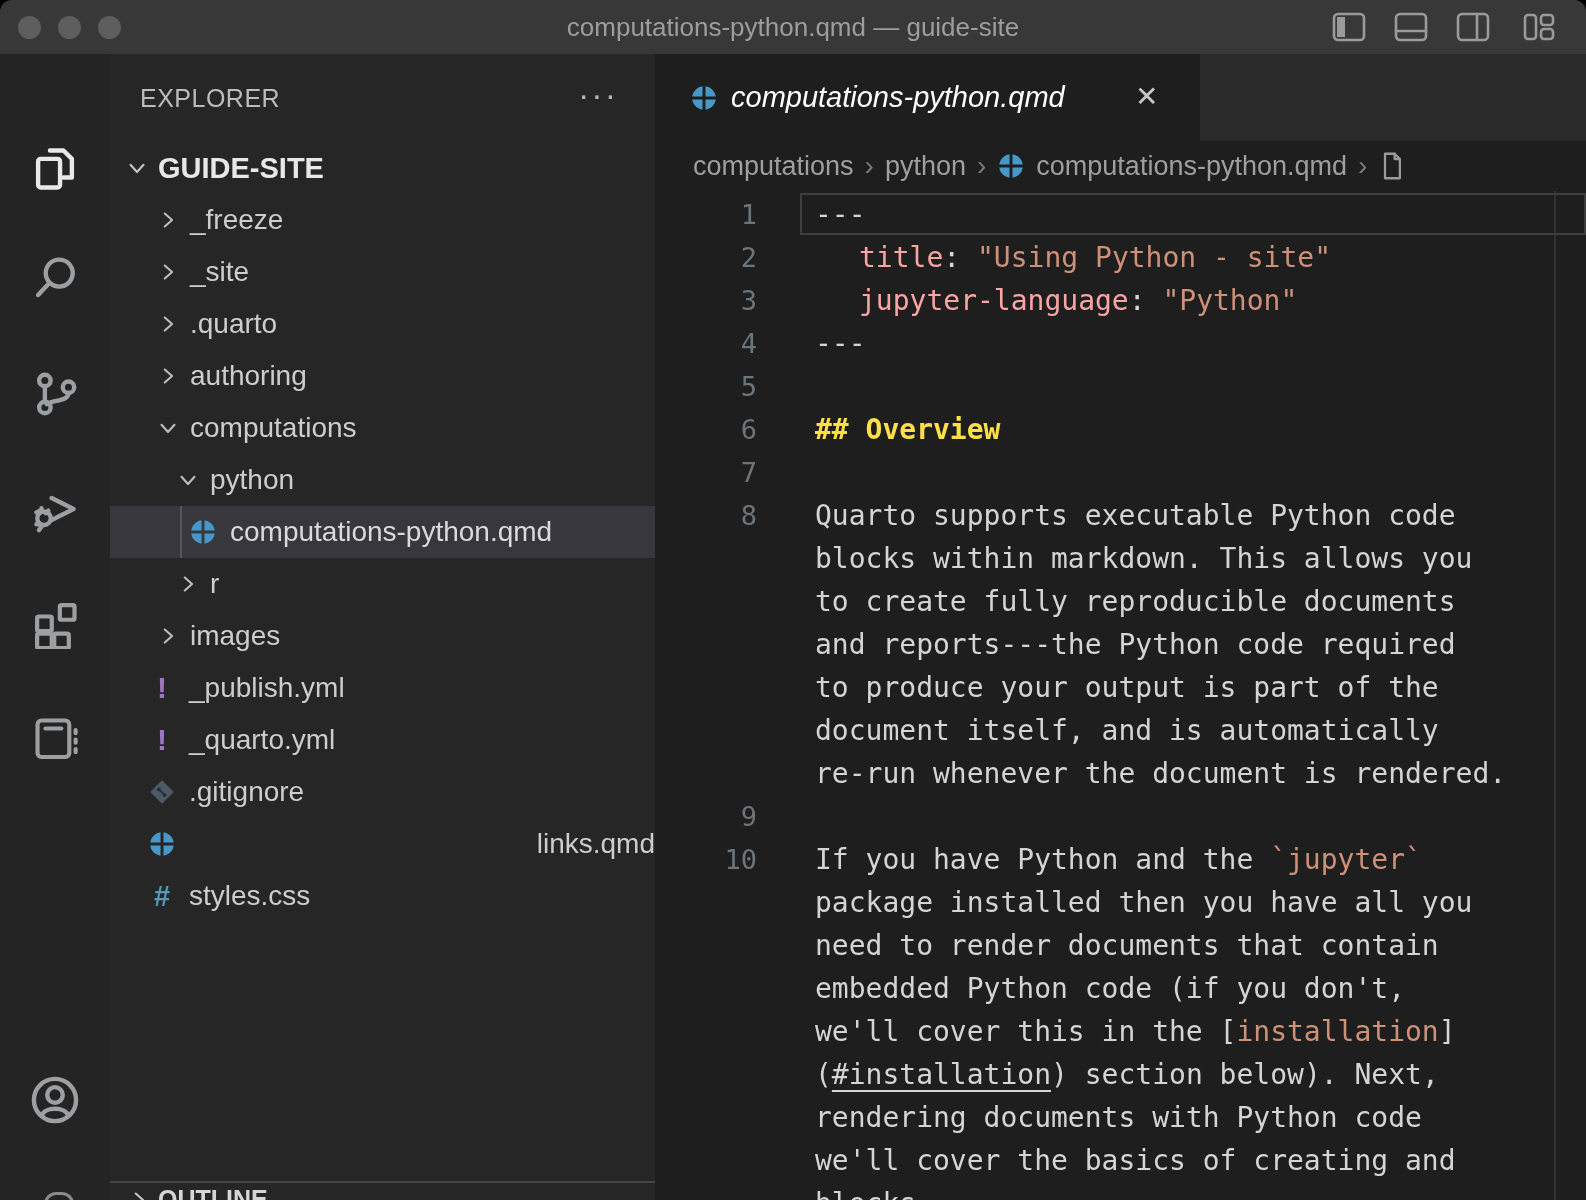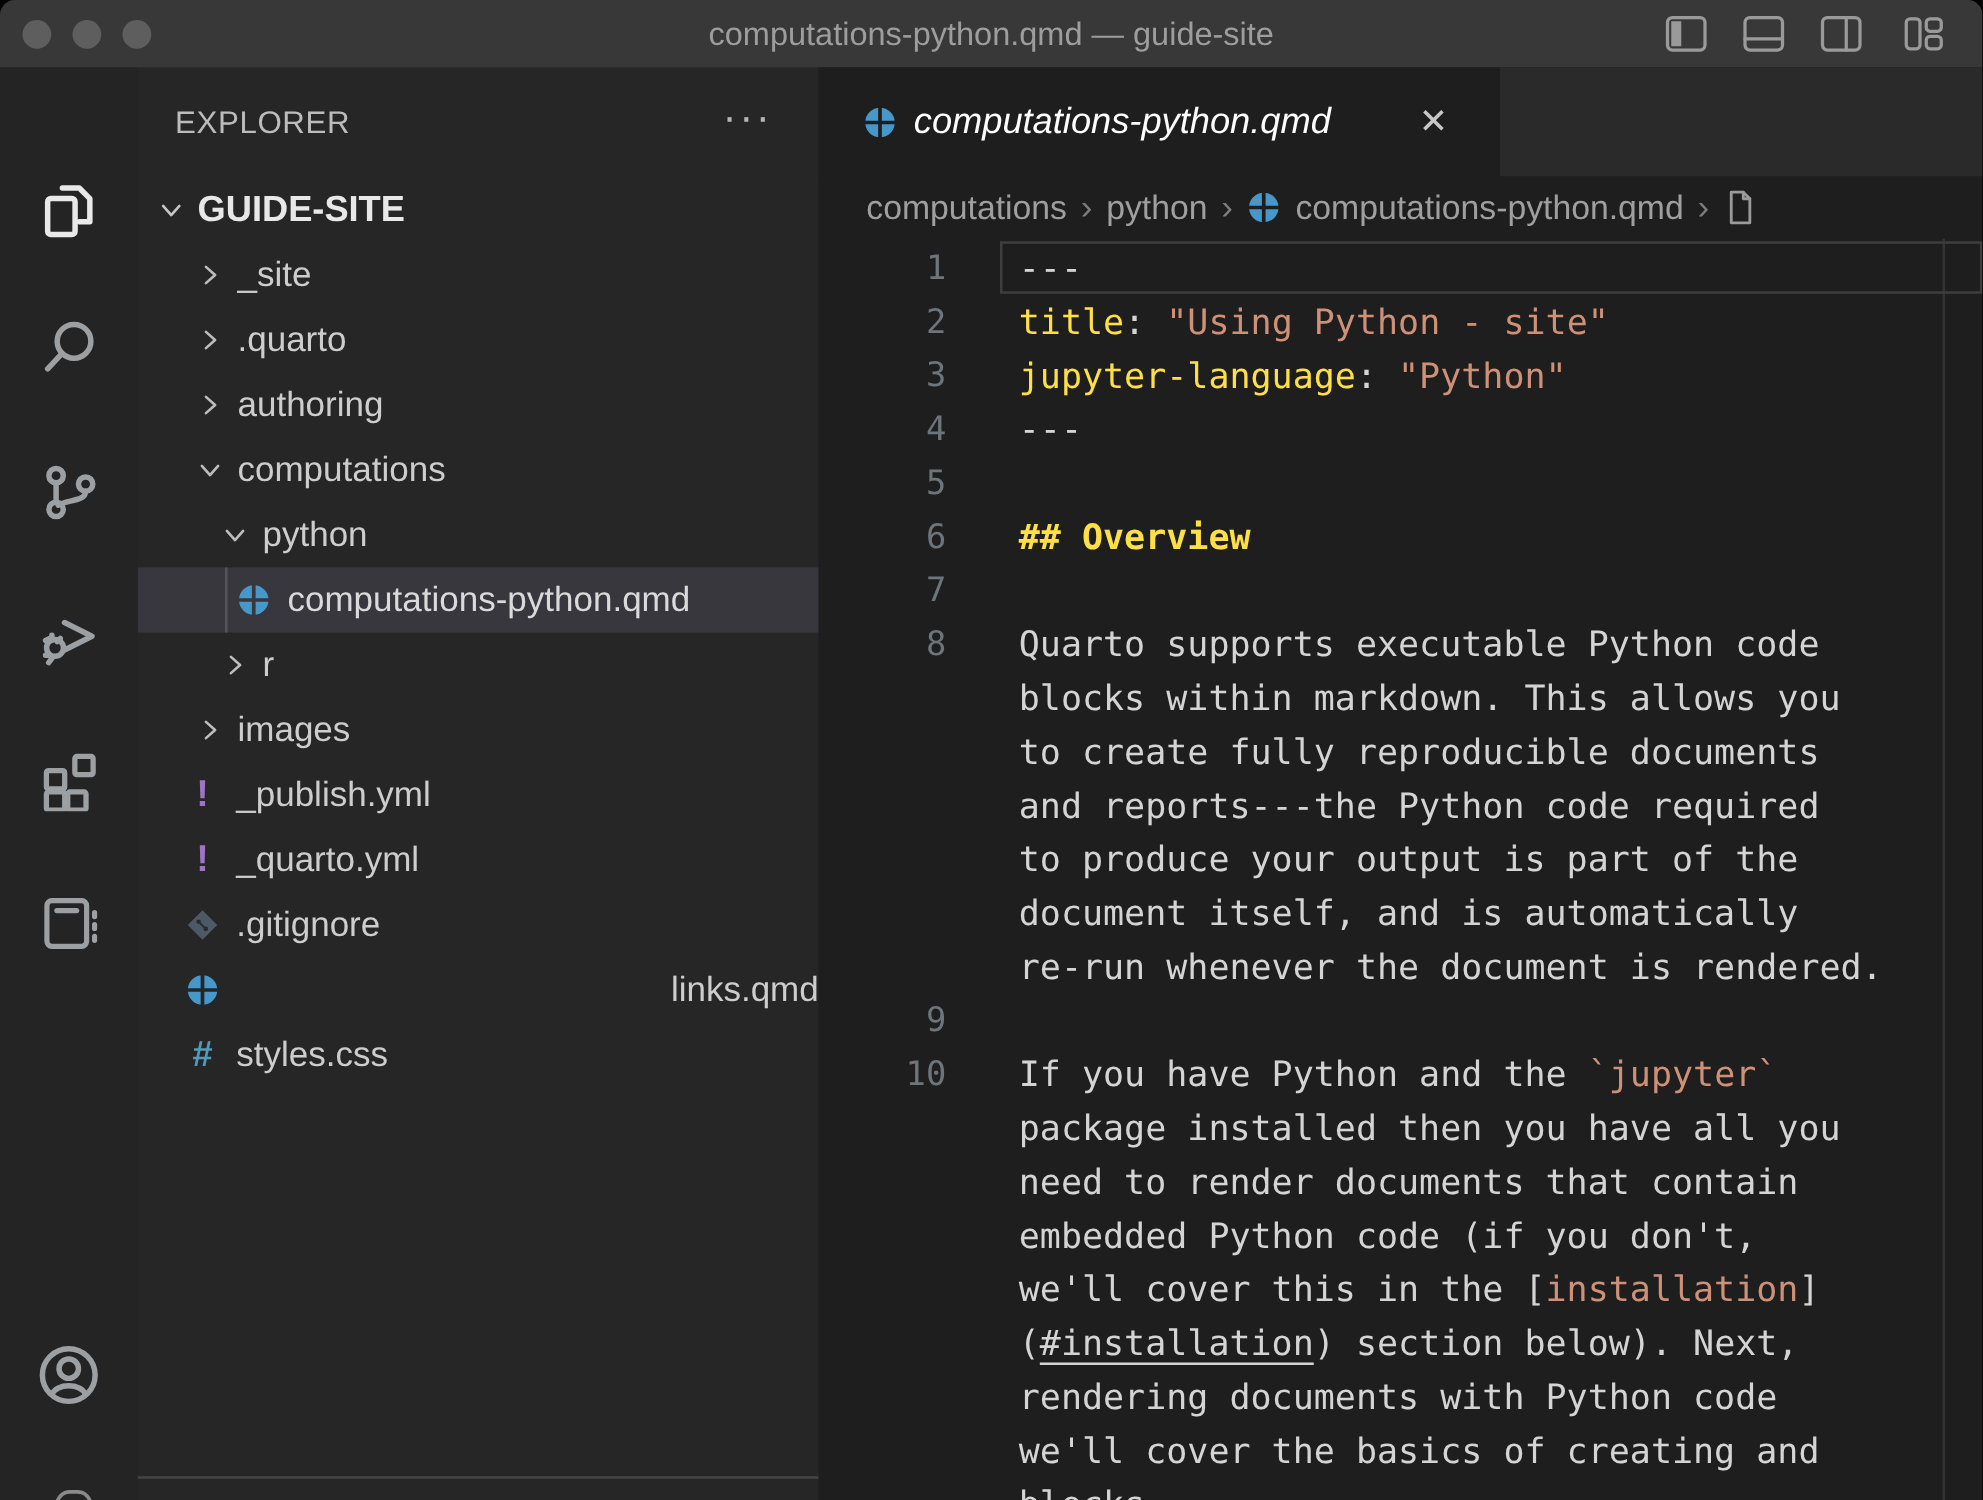--- a/index.html
+++ b/index.html
@@ -52,21 +52,21 @@
                padding-left:38px;gap:11px;color:#9f9f9f;font-size:27px;white-space:nowrap;overflow:hidden;}
   .bc-sep{color:#7c7c7c;font-size:28px;}
   .bc-item{cursor:pointer;}
   .ruler{position:absolute;left:899px;top:137px;bottom:0;width:2px;background:#333335;}
   .curline{position:absolute;left:145px;top:139px;width:786px;height:42px;border:2px solid #3e3e3e;box-sizing:border-box;}
   .code{position:absolute;left:0;top:139px;right:0;bottom:0;font-family:"DejaVu Sans Mono","Liberation Mono",monospace;
         font-size:28px;overflow:hidden;}
   .cl{height:43px;display:flex;align-items:center;}
   .gut{flex:0 0 145px;box-sizing:border-box;padding-right:43px;text-align:right;color:#6c757b;font-size:27px;}
   .ct{margin-left:15px;white-space:pre;color:#d4d4d4;cursor:text;}
-  .tk-key{color:#fde047;}
+  .tk-key{color:#fca5a5;margin-left:44px;}
   .tk-string{color:#ce9178;}
   .tk-heading{color:#fde047;font-weight:bold;}
   .tk-codespan{color:#ce9178;}
   .tk-linktext{color:#ce9178;}
   .tk-underline{text-decoration:underline;text-underline-offset:6px;}
 </style>
 </head>
 <body>
 
 <div class="window">
@@ -146,20 +146,28 @@
           </svg></span>
       <span class="root-label">GUIDE-SITE</span>
     </div>
     <div class="tree" id="tree">
         <div class="trow" style="padding-left: 44px;">
           <span class="twisty">
             <svg width="26" height="26" viewBox="0 0 32 32" fill="none" xmlns="http://www.w3.org/2000/svg">
               <path d="M12 8l9 8-9 8" stroke="#bdbdbd" stroke-width="2.6" stroke-linecap="round" stroke-linejoin="round"></path>
             </svg>
           </span>
+          <span class="tlabel" style="margin-left:8px">_freeze</span>
+        </div>
+        <div class="trow" style="padding-left: 44px;">
+          <span class="twisty">
+            <svg width="26" height="26" viewBox="0 0 32 32" fill="none" xmlns="http://www.w3.org/2000/svg">
+              <path d="M12 8l9 8-9 8" stroke="#bdbdbd" stroke-width="2.6" stroke-linecap="round" stroke-linejoin="round"></path>
+            </svg>
+          </span>
           <span class="tlabel" style="margin-left:8px">_site</span>
         </div>
         <div class="trow" style="padding-left: 44px;">
           <span class="twisty">
             <svg width="26" height="26" viewBox="0 0 32 32" fill="none" xmlns="http://www.w3.org/2000/svg">
               <path d="M12 8l9 8-9 8" stroke="#bdbdbd" stroke-width="2.6" stroke-linecap="round" stroke-linejoin="round"></path>
             </svg>
           </span>
           <span class="tlabel" style="margin-left:8px">.quarto</span>
         </div>
@@ -246,20 +254,26 @@
           <span class="tlabel">links.qmd</span>
         </div>
         <div class="trow" style="padding-left: 37px;">
           <span class="ficon">
             <span class="css-glyph">#</span>
           </span>
           <span class="tlabel">styles.css</span>
         </div>
       </div>
     <div class="outline-div"></div>
+    <div class="outline-row">
+      <span class="outline-chev" id="outlinechev"><svg width="26" height="26" viewBox="0 0 32 32" fill="none" xmlns="http://www.w3.org/2000/svg">
+            <path d="M12 8l9 8-9 8" stroke="#c5c5c5" stroke-width="2.6" stroke-linecap="round" stroke-linejoin="round"></path>
+          </svg></span>
+      <span class="outline-label">OUTLINE</span>
+    </div>
   </div>
 
   <div class="editor">
     <div class="tabbar-rest">
       
       
       
       
     </div>
     <div class="tab">

